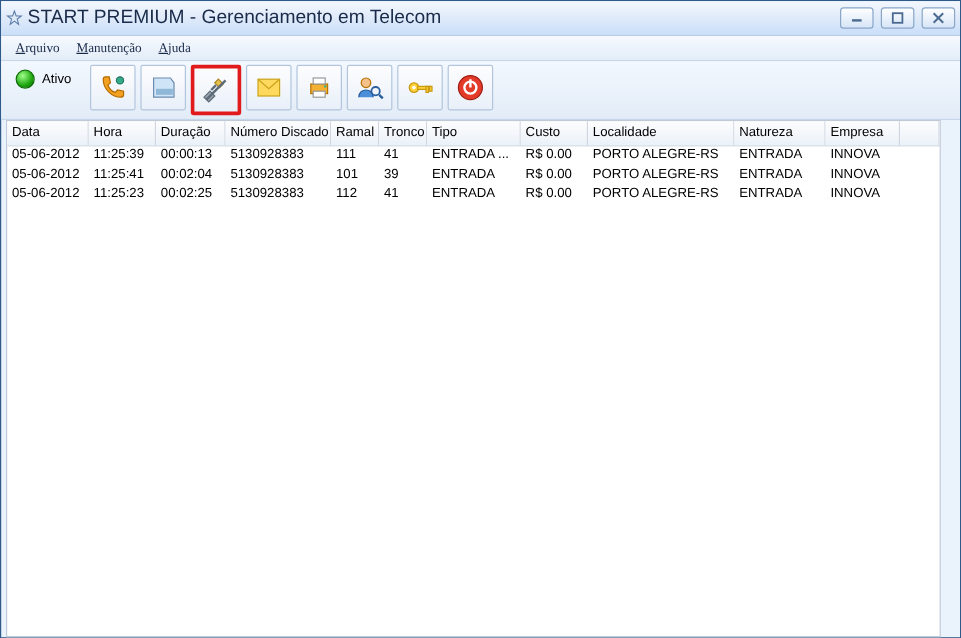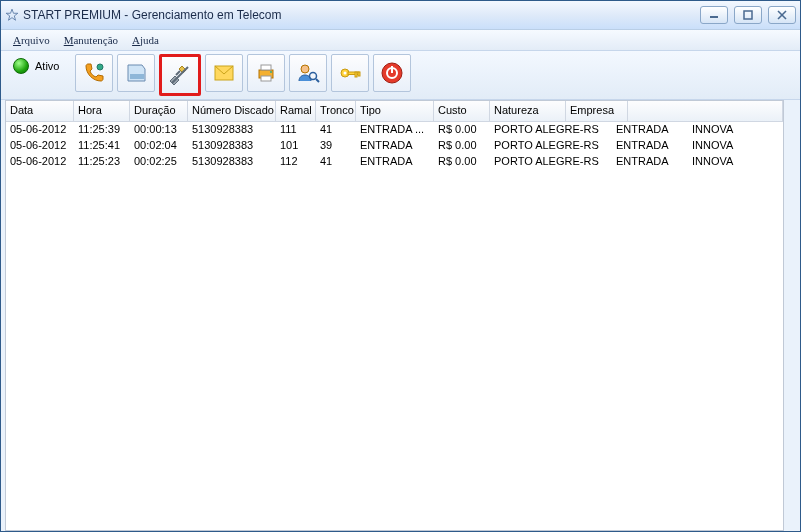--- a/index.html
+++ b/index.html
@@ -1,19 +1,19 @@
 <!DOCTYPE html>
 <html><head>
 <meta charset="utf-8">
 <style>
 html,body{margin:0;padding:0;font-family:Tahoma,Arial,sans-serif;font-size:11px;color:#000;background:#fff;}
 .window{width:801px;height:532px;box-sizing:border-box;border:1px solid #2e5a8a;background:#eaf2fb;position:relative;display:flex;flex-direction:column;}
 .titlebar{height:28px;background:linear-gradient(to bottom,#f3f8ff 0%,#dfeaf9 50%,#cadffa 100%);display:flex;align-items:center;padding:0 4px;border-bottom:1px solid #b9cee6;}
 .title-icon{width:14px;height:14px;margin-right:4px;display:flex;align-items:center;justify-content:center;}
-.title-text{flex:1;color:#1a2b4a;font-size:12px;}
+.title-text{flex:1;color:#1a2b4a;font-size:16px;}
 .win-btns{display:flex;gap:6px;}
 .win-btn{width:26px;height:16px;border:1px solid #8aa7c8;border-radius:3px;background:linear-gradient(to bottom,#fff,#d6e5f6);display:flex;align-items:center;justify-content:center;color:#4a6a90;font-size:10px;cursor:pointer;}
 .menubar{height:20px;display:flex;align-items:center;padding:0 6px;gap:2px;background:linear-gradient(to bottom,#f6faff,#e3ecf7);border-bottom:1px solid #c6d6eb;}
 .menu-item{padding:2px 6px;color:#1a2b4a;cursor:pointer;font-family:Liberation Serif, serif;}
 .menu-item span{text-decoration:underline;}
 .toolbar{height:42px;display:flex;align-items:flex-start;padding:3px 6px;gap:4px;background:linear-gradient(to bottom,#f3f8ff,#e2ecf7);border-bottom:1px solid #c6d6eb;}
 .status-pill{display:flex;align-items:center;gap:6px;padding:4px 6px;margin-right:6px;}
 .led{width:14px;height:14px;border-radius:50%;background:radial-gradient(circle at 35% 30%,#9eff8a,#1ea50e 60%,#0c6b05);border:1px solid #0c6b05;}
 .tbtn{width:36px;height:36px;border:1px solid #b3c5dc;border-radius:2px;background:linear-gradient(to bottom,#fdfdfe,#e9f0f9);display:flex;align-items:center;justify-content:center;cursor:pointer;}
 .tbtn.hl{border:3px solid #e11b1b;}
@@ -136,20 +136,21 @@
   <div class="content">
     <div class="grid-head">
       <div class="gh c0">Data</div>
       <div class="gh c1">Hora</div>
       <div class="gh c2">Duração</div>
       <div class="gh c3">Número Discado</div>
       <div class="gh c4">Ramal</div>
       <div class="gh c5">Tronco</div>
       <div class="gh c6">Tipo</div>
       <div class="gh c7">Custo</div>
+      <div class="gh c8">Localidade</div>
       <div class="gh c9">Natureza</div>
       <div class="gh c10">Empresa</div>
       <div class="gh cfill"></div>
     </div>
     <div class="grid-body" id="grid-body">
         <div class="gr">
           <div class="gc c0">05-06-2012</div>
           <div class="gc c1">11:25:39</div>
           <div class="gc c2">00:00:13</div>
           <div class="gc c3">5130928383</div>

